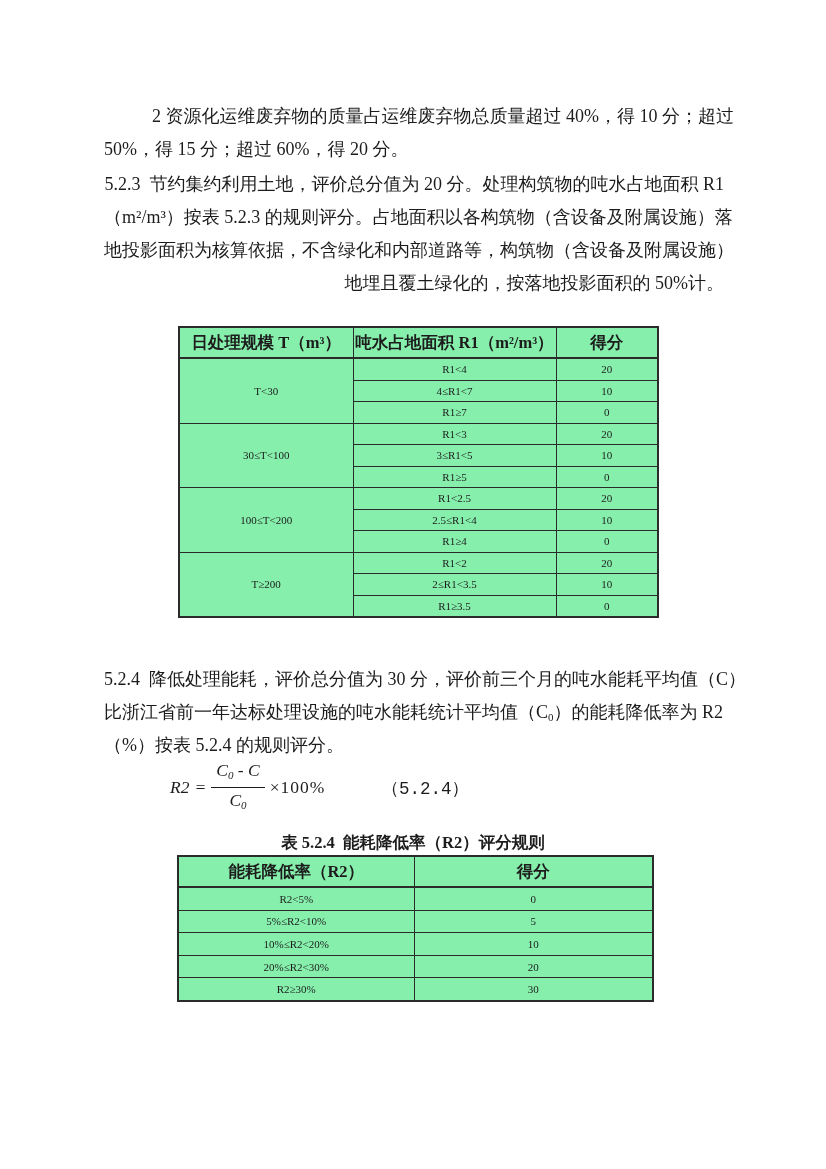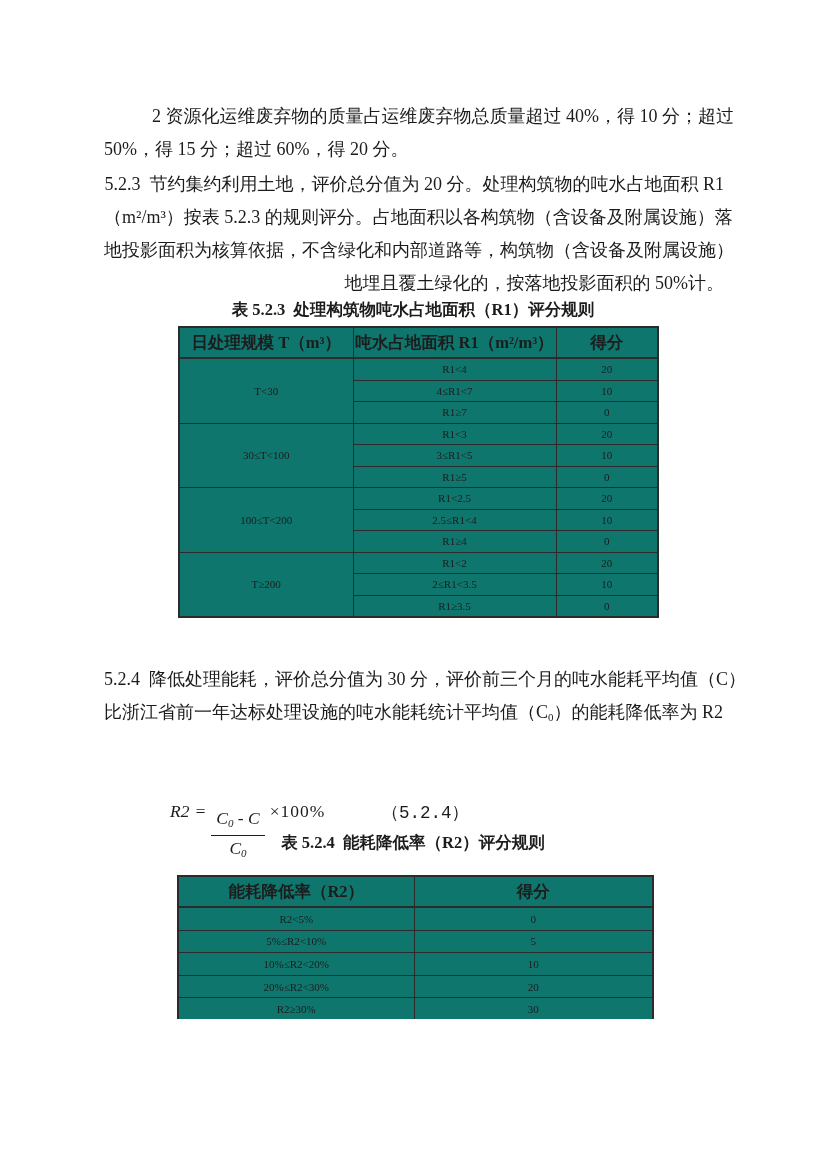--- a/index.html
+++ b/index.html
@@ -13,38 +13,38 @@
   #para1 { top:100px; }
   #para1 .line:first-child { text-indent:48px; }
   #sec523 { top:168px;text-align:right; }
   #sec524 { top:663px; }
   .doc-title {
     position:absolute; left:104px; width:618px; text-align:center;
     font-weight:bold; font-size:16.5px; white-space:pre; height:24px; line-height:24px;
   }
   #title523 { top:298px; }
   #title524 { top:831px;font-family:Liberation Serif, serif; }
-  table { position:absolute; border-collapse:collapse; table-layout:fixed; background:#0f766e; }
+  table { position:absolute; border-collapse:collapse; table-layout:fixed; background:#86efac; }
   #table523 { left:178px; top:326px; width:479px; }
-  #table524 { left:177px; top:855px; width:475px;margin-top:20px; }
+  #table524 { left:177px; top:855px; width:475px; }
   th, td {
     border:1px solid #2b2b2b; text-align:center; vertical-align:middle;
     padding:0; font-size:11px; font-weight:normal; color:#1c1c1c;
   }
   table { border:2px solid #2b2b2b; }
   thead th { font-weight:bold; height:29px; font-size:16.5px; border-bottom:2px solid #2b2b2b; }
   #table523 tbody td { height:20.5px; }
   #table524 tbody td { height:21.6px; }
   .subscript { font-size:11px; vertical-align:-3px; }
   #formula {
     position:absolute; left:170px; top:760px; display:flex; align-items:center;
     font-size:17.5px; font-style:italic;
   }
   .f-eq { margin:0 5px; }
-  .frac { display:inline-flex; flex-direction:column; align-items:center; margin-right:2px;margin-top:48px; }
+  .frac { display:inline-flex; flex-direction:column; align-items:center; margin-right:2px; }
   .frac .num { border-bottom:1px solid #1c1c1c; padding:0 5px 2px 5px; line-height:20px; }
   .frac .den { padding-top:2px; line-height:20px; }
   .f-times { font-style:normal; margin-left:3px; letter-spacing:1px; }
   .f-label { font-style:normal; margin-left:56px;font-family:Liberation Mono, monospace; }
   #pagenum { position:absolute; top:1072px; left:0; width:826px; text-align:center; font-size:15px; height:20px; line-height:20px; }
 </style>
 </head>
 <body>
 
 <div class="page">
@@ -54,21 +54,20 @@
       <div class="line"><span>50%，得 15 分；超过 60%，得 20 分。</span></div>
     </div>
 
   <div class="para" id="sec523">
       <div class="line"><span>5.2.3  节约集约利用土地，评价总分值为 20 分。处理构筑物的吨水占地面积 R1</span></div>
       <div class="line"><span>（m²/m³）按表 5.2.3 的规则评分。占地面积以各构筑物（含设备及附属设施）落</span></div>
       <div class="line"><span>地投影面积为核算依据，不含绿化和内部道路等，构筑物（含设备及附属设施）</span></div>
       <div class="line"><span>地埋且覆土绿化的，按落地投影面积的 50%计。</span></div>
     </div>
 
-  <div class="doc-title" id="title523">表 5.2.3  处理构筑物吨水占地面积（R1）评分规则</div>
 
   <table id="table523">
     <colgroup>
       <col style="width:174px">
         <col style="width:203px">
         <col style="width:102px">
     </colgroup>
     <thead>
         <tr>
           <th>日处理规模 T（m³）</th>
@@ -128,20 +127,21 @@
         <tr>
           <td>R1≥3.5</td>
           <td>0</td>
         </tr>
       </tbody>
   </table>
 
   <div class="para" id="sec524">
       <div class="line"><span>5.2.4  降低处理能耗，评价总分值为 30 分，评价前三个月的吨水能耗平均值（C）</span></div>
       <div class="line"><span>比浙江省前一年达标处理设施的吨水能耗统计平均值（C</span><span class="subscript">0</span><span>）的能耗降低率为 R2</span></div>
+      <div class="line"><span>（%）按表 5.2.4 的规则评分。</span></div>
     </div>
 
   <div id="formula">
     <span>R2</span>
     <span class="f-eq">=</span>
     <span class="frac">
       <span class="num"><span>C</span><span class="subscript">0</span><span> - C</span></span>
       <span class="den"><span>C</span><span class="subscript">0</span></span>
     </span>
     <span class="f-times">×100%</span>

